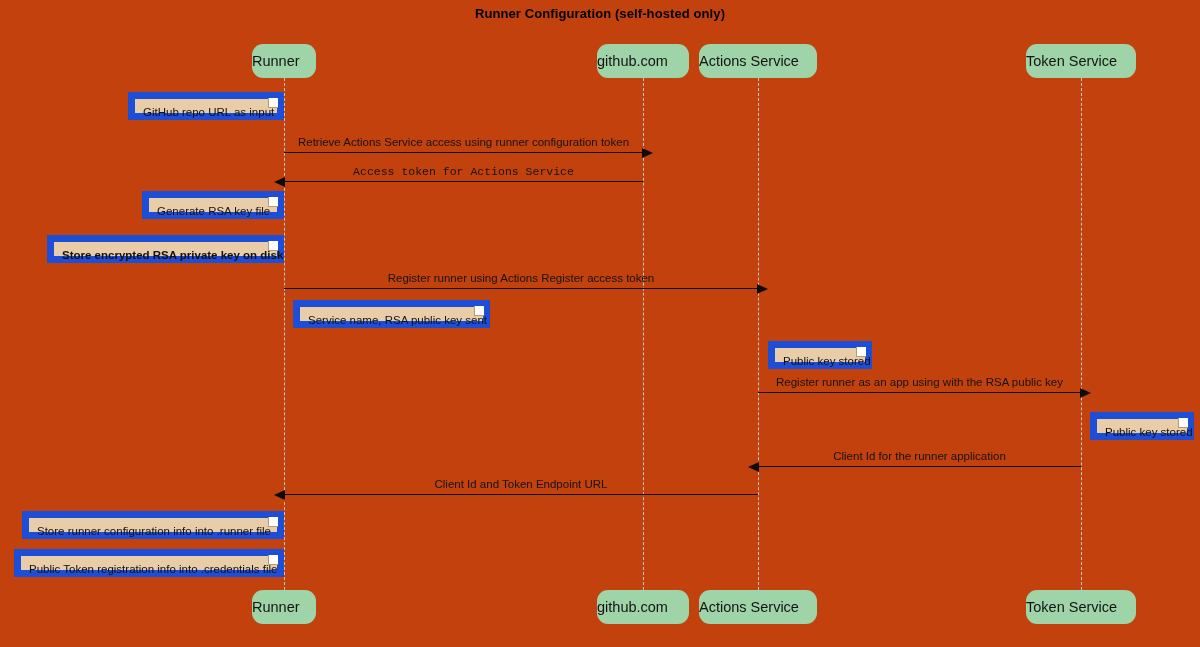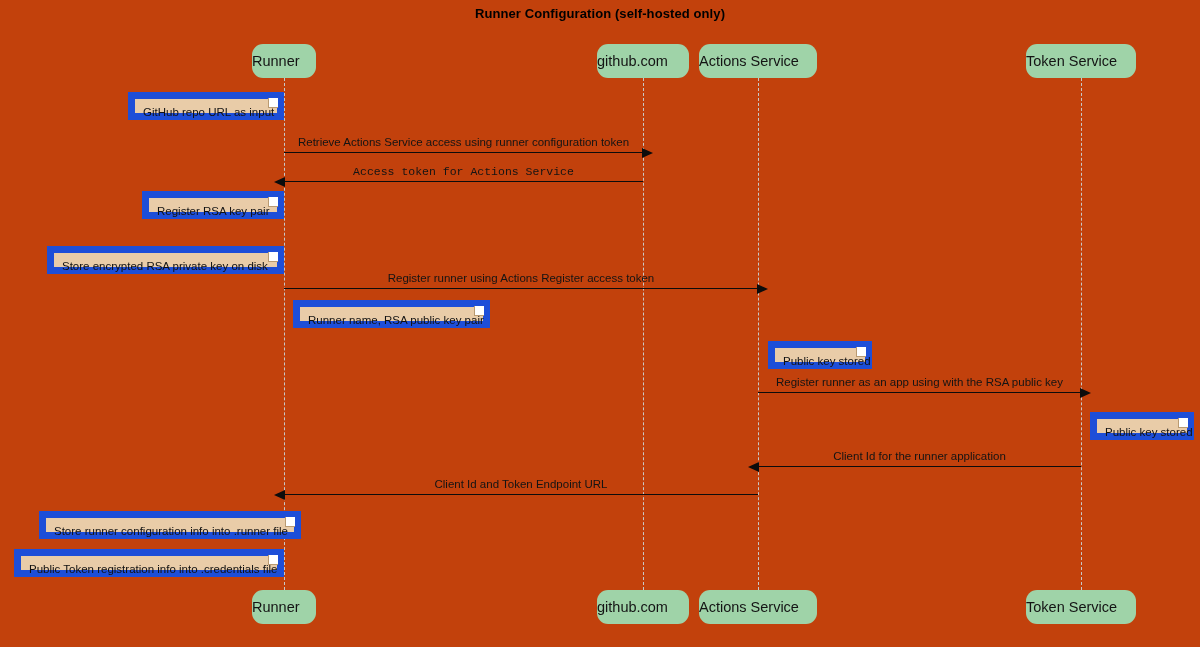--- a/index.html
+++ b/index.html
@@ -155,22 +155,22 @@
         <div class="head left"></div>
         <div class="label">Client Id for the runner application</div>
       </div>
       <div class="msg" style="left: 284px; top: 494px; width: 474px;">
         <div class="head left"></div>
         <div class="label">Client Id and Token Endpoint URL</div>
       </div>
     </div>
   <div id="notes">
       <div class="note" style="left: 128px; top: 92px; width: 156px;"><span class="fold"></span><span>GitHub repo URL as input</span></div>
-      <div class="note" style="left: 142px; top: 191px; width: 142px;"><span class="fold"></span><span>Register RSA key pair</span></div>
-      <div class="note" style="left: 47px; top: 246px; width: 237px;"><span class="fold"></span><span>Store encrypted RSA private key on disk</span></div>
-      <div class="note" style="left: 293px; top: 300px; width: 197px;"><span class="fold"></span><span>Runner name, RSA public key pair</span></div>
+      <div class="note" style="left: 142px; top: 191px; width: 142px;"><span class="fold"></span><span>Generate RSA key file</span></div>
+      <div class="note" style="left: 47px; top: 235px; width: 237px; font-weight: bold;"><span class="fold"></span><span>Store encrypted RSA private key on disk</span></div>
+      <div class="note" style="left: 293px; top: 300px; width: 197px;"><span class="fold"></span><span>Service name, RSA public key sent</span></div>
       <div class="note" style="left: 768px; top: 341px; width: 104px;"><span class="fold"></span><span>Public key stored</span></div>
       <div class="note" style="left: 1090px; top: 412px; width: 104px;"><span class="fold"></span><span>Public key stored</span></div>
-      <div class="note" style="left: 22px; top: 511px; width: 262px; margin-left: 17px;"><span class="fold"></span><span>Store runner configuration info into .runner file</span></div>
+      <div class="note" style="left: 22px; top: 511px; width: 262px;"><span class="fold"></span><span>Store runner configuration info into .runner file</span></div>
       <div class="note" style="left: 14px; top: 549px; width: 270px;"><span class="fold"></span><span>Public Token registration info into .credentials file</span></div>
     </div>
 
 </div>
 
 </body></html>

